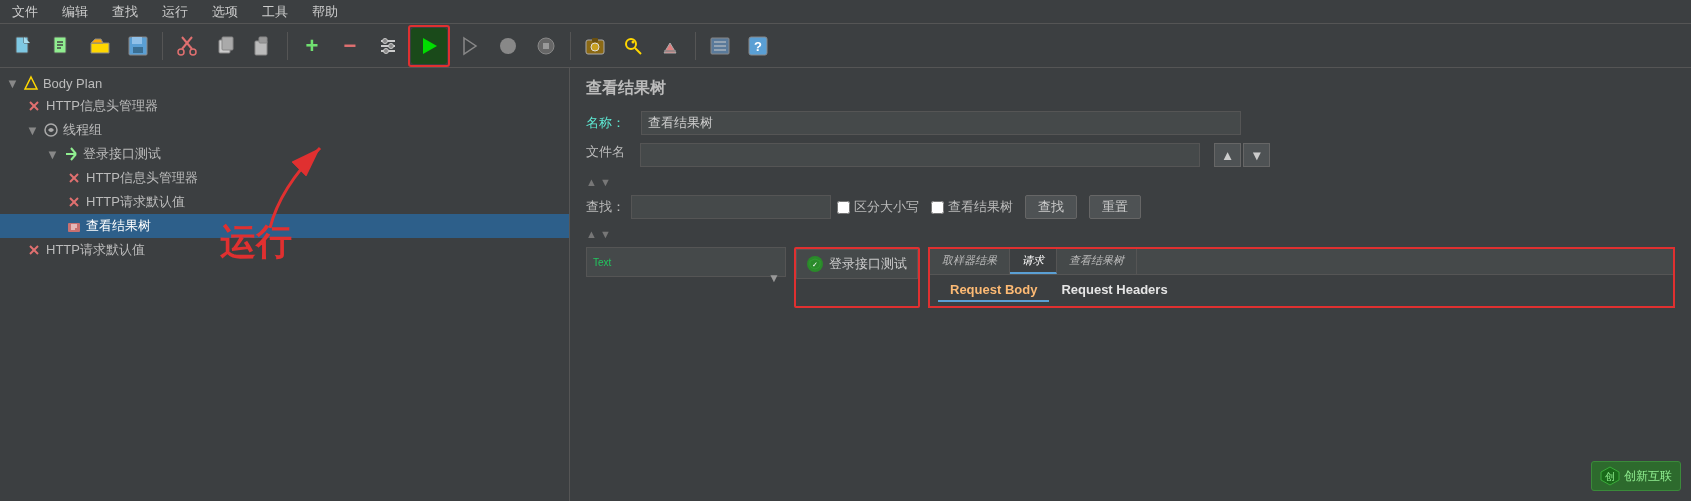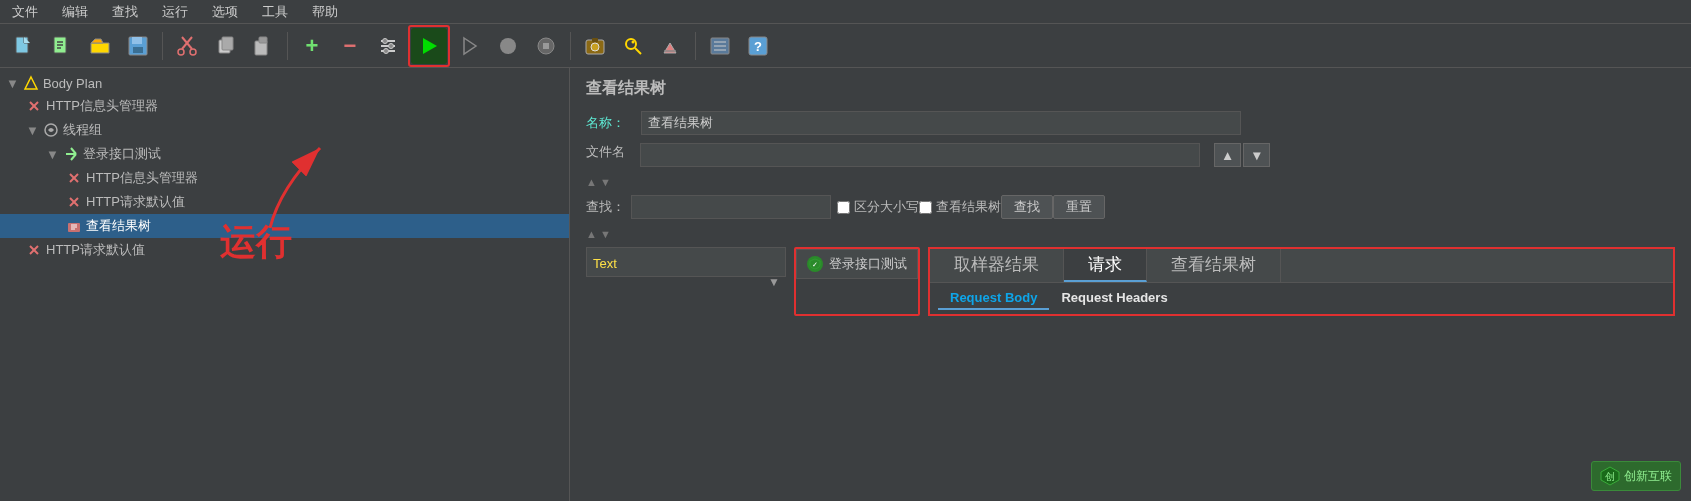--- a/index.html
+++ b/index.html
@@ -166,20 +166,21 @@
       background: #45494a;
       border: 1px solid #555;
       color: #ccc;
       padding: 2px 6px;
       font-size: 13px;
       outline: none;
     }
     .checkbox-group {
       display: flex;
       align-items: center;
+      gap: 12px;
     }
     .checkbox-item {
       display: flex;
       align-items: center;
       gap: 4px;
       font-size: 13px;
       color: #bbb;
     }
     .checkbox-item input[type=checkbox] { cursor: pointer; }
     .btn-small {
@@ -201,23 +202,23 @@
 
     
     .text-dropdown-wrap {
       position: relative;
     }
     .text-select {
       height: 30px;
       width: 200px;
       background: #45494a;
       border: 1px solid #555;
-      color: #fde047;
+      color: #22c55e;
       padding: 8px 6px;
-      font-size: 13px;
+      font-size: 10px;
       cursor: pointer;
       appearance: none;
       -webkit-appearance: none;
     }
     .select-arrow {
       position: absolute;
       right: 6px;
       top: 50%;
       transform: translateY(-50%);
       color: #999;
@@ -258,25 +259,26 @@
       border: 2px solid #e03030;
       background: #3c3f41;
     }
     .tabs-header {
       display: flex;
       gap: 0;
       border-bottom: 1px solid #555;
       background: #45494a;
     }
     .tab {
-      padding: 4px 24px;
-      font-size: 17px;
+      padding: 4px 12px;
+      font-size: 11px;
       color: #bbb;
       cursor: pointer;
       border-right: 1px solid #555;
+      font-style: italic;
     }
     .tab.active {
       color: #fff;
       background: #3c3f41;
       border-bottom: 2px solid #5a9fd4;
     }
 
     .sub-tabs {
       display: flex;
       gap: 0;
@@ -284,21 +286,21 @@
     }
     .sub-tab {
       padding: 3px 12px;
       font-size: 13px;
       color: #e5e5e5;
       cursor: pointer;
       font-weight: bold;
     }
     .sub-tab.active {
       border-bottom: 2px solid #5a9fd4;
-      color: #0ea5e9;
+      color: #fdba74;
     }
 
     
     .watermark {
       position: absolute;
       right: 10px;
       bottom: 10px;
       display: flex;
       align-items: center;
       gap: 4px;

